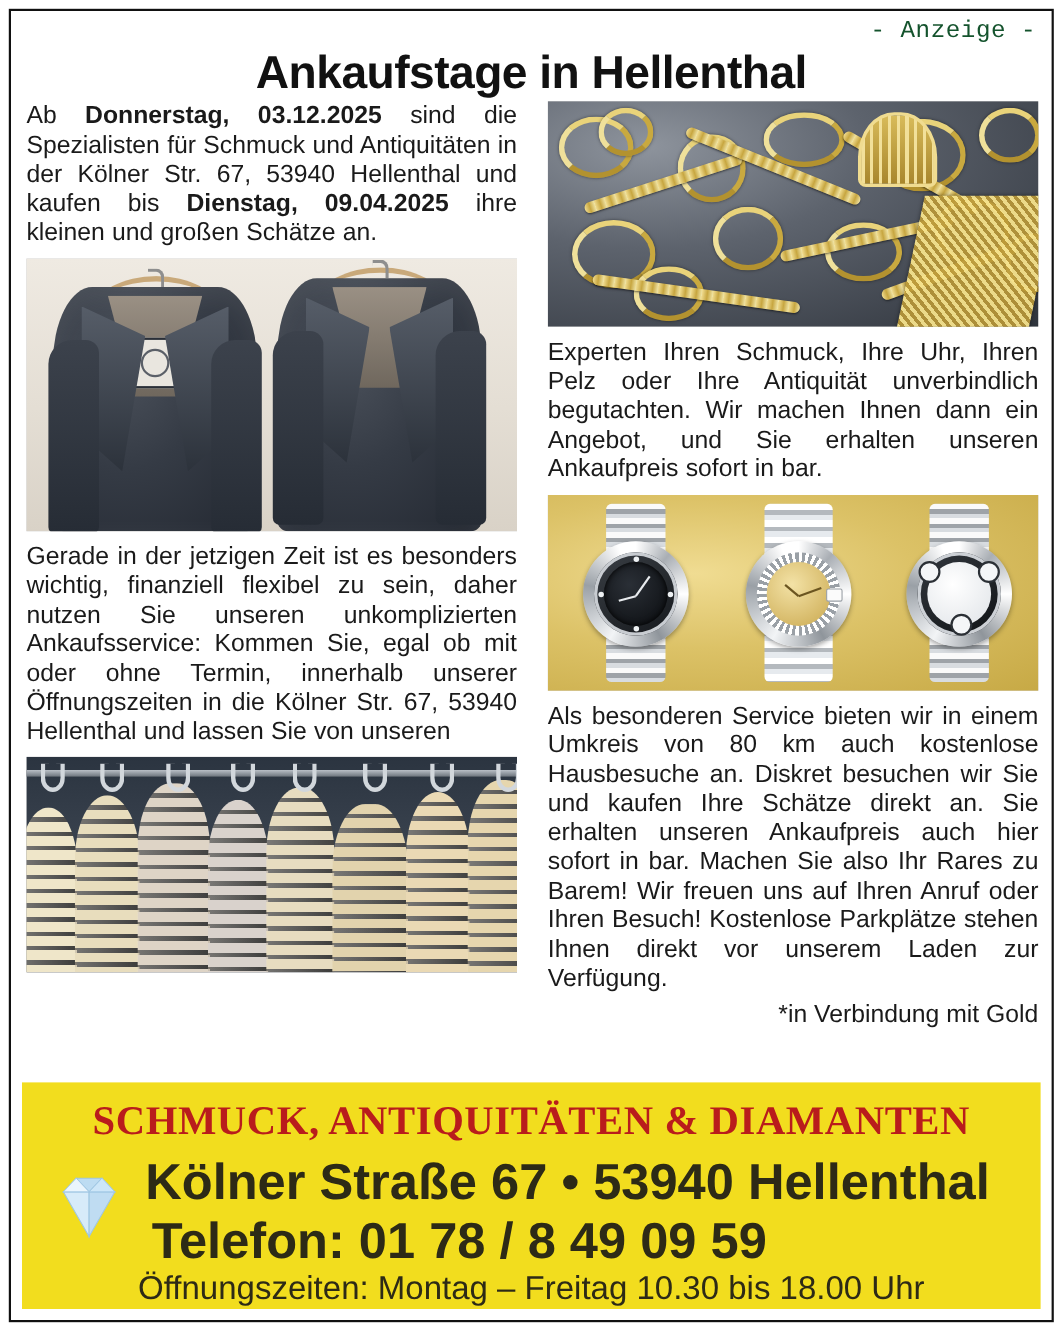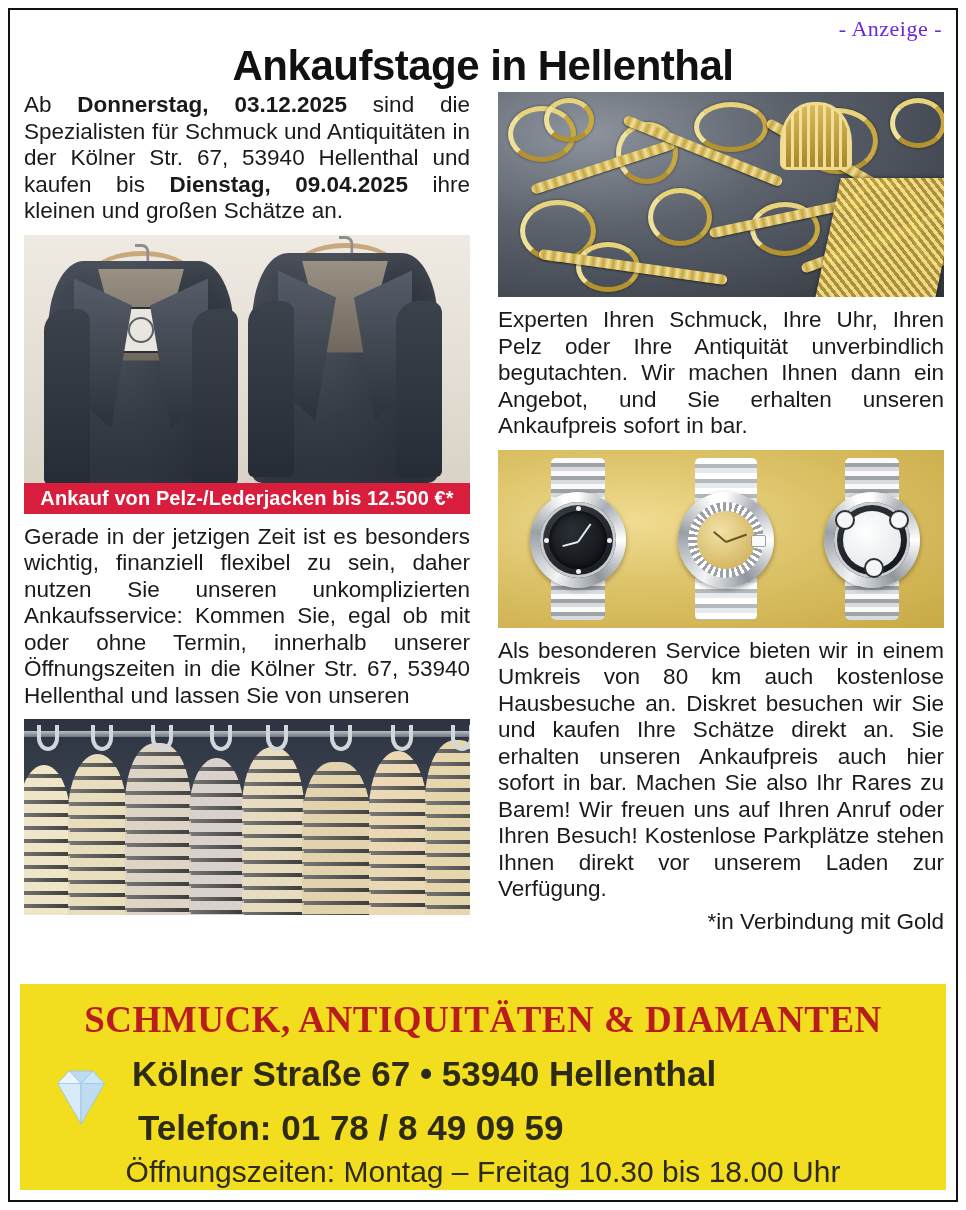--- a/index.html
+++ b/index.html
@@ -26,23 +26,23 @@
     height: 1194px;
     border: 2px solid #111111;
     box-sizing: border-box;
     background: #ffffff;
   }
   .anzeige {
     position: absolute;
     right: 14px;
     top: 6px;
     font-size: 22px;
-    color: #6d28d9;
+    color: #14532d;
     letter-spacing: 0.5px;
-    font-family: Liberation Serif, serif;
+    font-family: Liberation Mono, monospace;
     margin-left: 28px;
   }
   .ad-title {
     position: absolute;
     left: 0;
     right: 0;
     top: 32px;
     text-align: center;
     font-size: 42px;
     font-weight: bold;
@@ -316,21 +316,21 @@
   .diamond-icon {
     position: absolute;
     left: 22px;
     top: 4px;
     width: 78px;
     height: 78px;
   }
   .footer-line1, .footer-line2 {
     font-family: "Liberation Sans", sans-serif;
     font-weight: bold;
-    font-size: 35px;
+    font-size: 46px;
     color: #2d2a16;
     line-height: 42px;
     white-space: nowrap;
     margin-top: 12px;
   }
   .footer-line1 { padding-left: 2px; }
   .footer-line2 { padding-left: 8px; }
   .footer-hours {
     text-align: center;
     font-family: "Liberation Sans", sans-serif;
@@ -373,21 +373,20 @@
           </div>
           <div class="jacket right">
             <div class="collar"></div>
             <div class="lapel-l"></div>
             <div class="lapel-r"></div>
             <div class="sleeve-l"></div>
             <div class="sleeve-r"></div>
           </div>
         </div>
 
-        <div class="red-caption">Ankauf von Pelz-/Lederjacken bis 12.500 €*</div>
 
         <p class="body-text text-block" style="margin-top:10px;">Gerade in der jetzigen Zeit ist es besonders wichtig, finanziell flexibel zu sein, daher nutzen Sie unseren unkomplizierten Ankaufsservice: Kommen Sie, egal ob mit oder ohne Termin, innerhalb unserer Öffnungszeiten in die Kölner Str. 67, 53940 Hellenthal und lassen Sie von unseren</p>
 
         <div class="photo photo-furs">
           <div class="furs-bg"></div>
           <div class="fur-rail"></div>
           <div id="furs-host">
               <div class="fur-coat" style="left: -6px; width: 52px; height: 150px; background: repeating-linear-gradient(rgb(239, 230, 201) 0px, rgb(239, 230, 201) 9px, rgba(120, 100, 70, 0.28) 9px, rgba(120, 100, 70, 0.28) 13px), linear-gradient(90deg, rgba(255, 255, 255, 0.35), rgba(0, 0, 0, 0.18));"></div>
               <div class="fur-hook" style="left: 13px;"></div>
               <div class="fur-coat" style="left: 44px; width: 59px; height: 161px; background: repeating-linear-gradient(rgb(232, 221, 189) 0px, rgb(232, 221, 189) 9px, rgba(120, 100, 70, 0.28) 9px, rgba(120, 100, 70, 0.28) 13px), linear-gradient(90deg, rgba(255, 255, 255, 0.35), rgba(0, 0, 0, 0.18));"></div>

